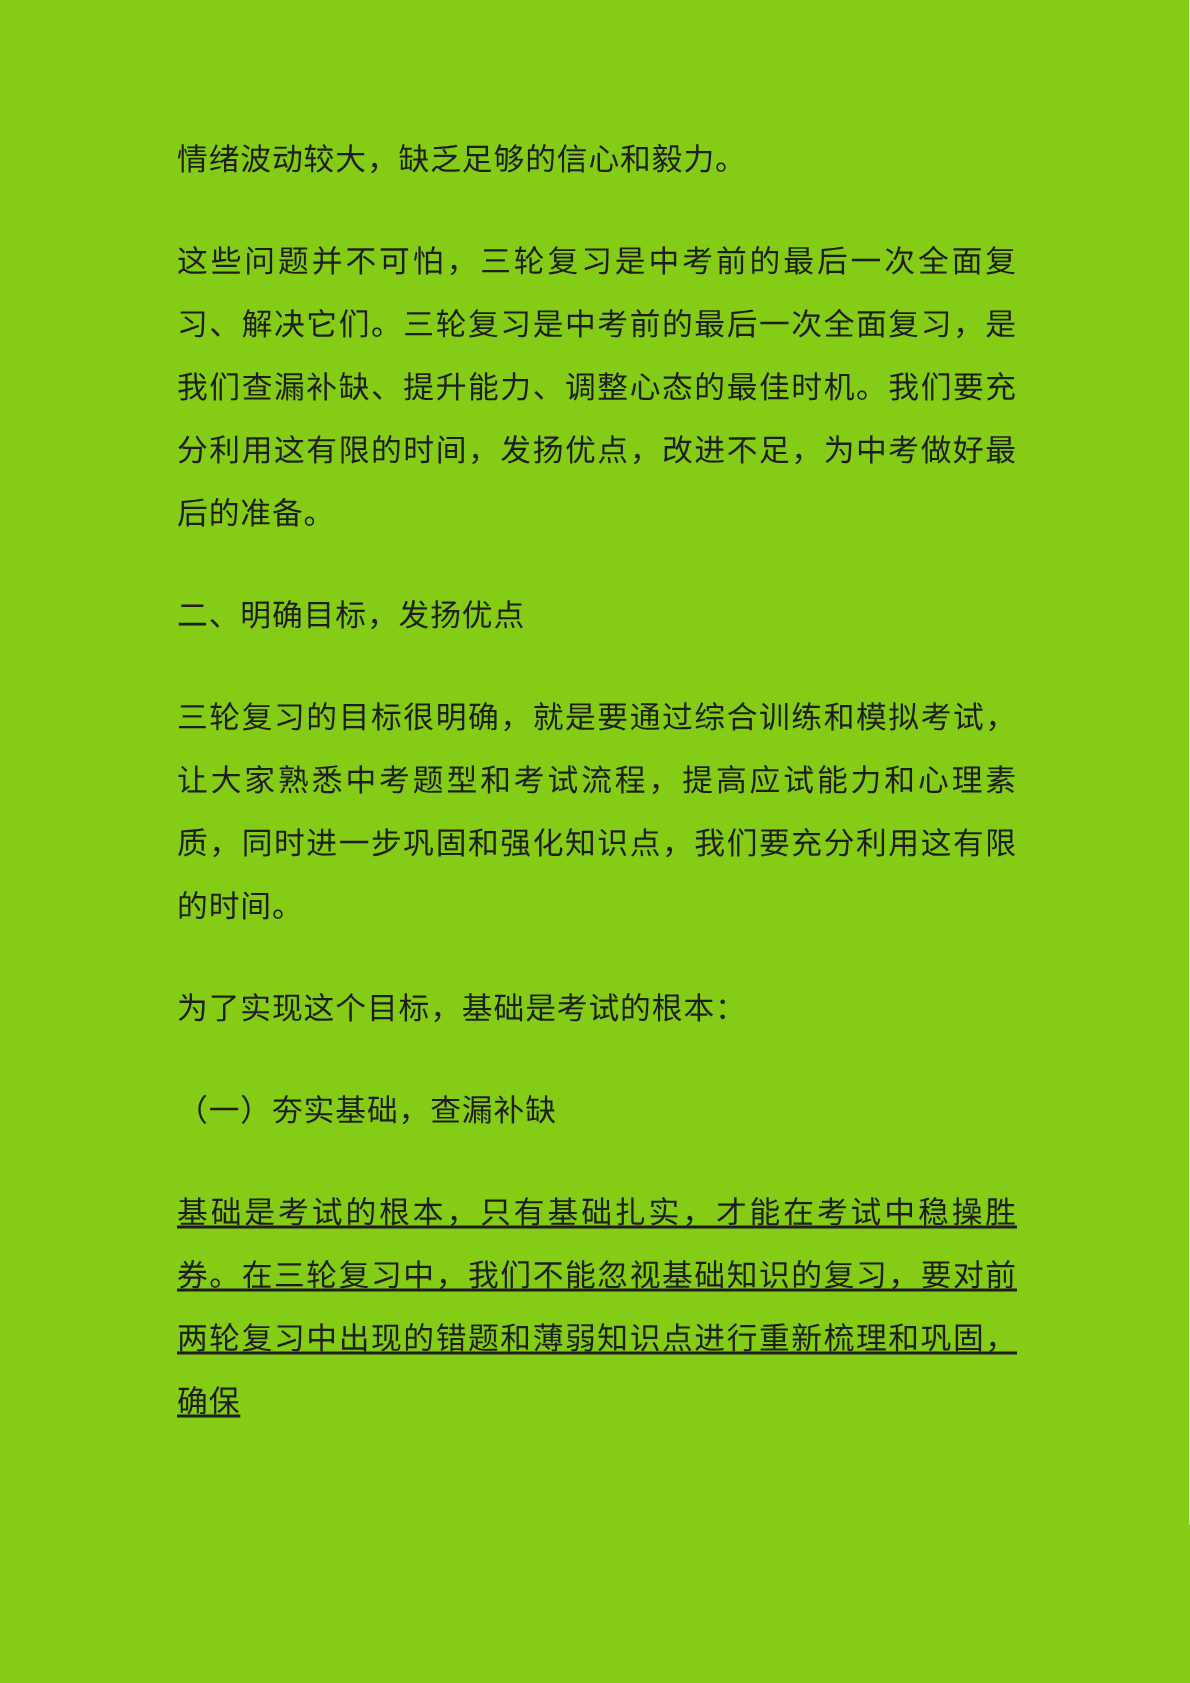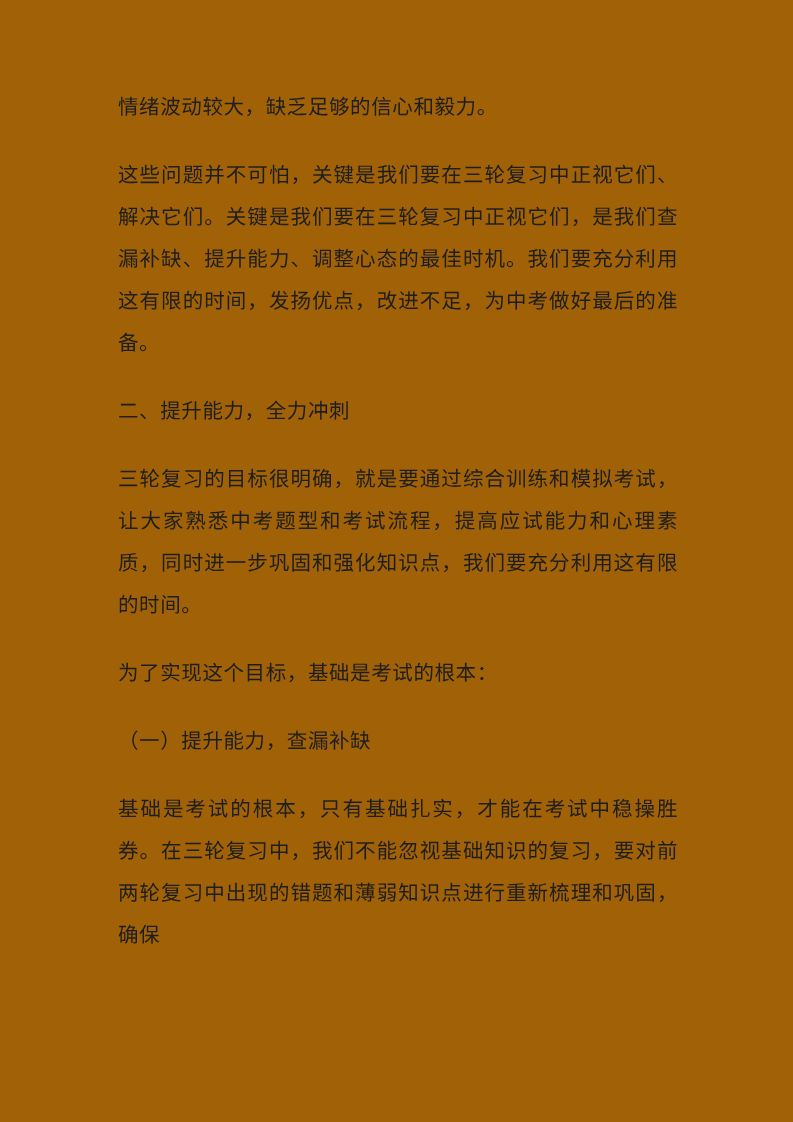--- a/index.html
+++ b/index.html
@@ -15,21 +15,21 @@
     color: #1a1a1a;
     position: relative;
     overflow: hidden;
   }
   .page {
     position: absolute;
     left: 0;
     top: 0;
     width: 793px;
     height: 1122px;
-    background: #a16207;
+    background: #84cc16;
     box-sizing: border-box;
   }
   .page-body {
     position: absolute;
     left: 118px;
     top: 86px;
     width: 560px;
   }
   .para {
     font-size: 20.5px;
@@ -37,28 +37,29 @@
     letter-spacing: 0.6px;
     text-align: justify;
     text-justify: inter-ideograph;
     color: #1e1e1e;
     margin: 0 0 26px 0;
     white-space: pre-wrap;
     word-break: break-all;
   }
   .para:last-child {
     margin-bottom: 0;
+    text-decoration: underline;
   }
 </style>
 </head>
 <body>
 
 <div class="page">
   <div class="page-body">
     <p class="para">情绪波动较大，缺乏足够的信心和毅力。</p>
-    <p class="para">这些问题并不可怕，关键是我们要在三轮复习中正视它们、解决它们。关键是我们要在三轮复习中正视它们，是我们查漏补缺、提升能力、调整心态的最佳时机。我们要充分利用这有限的时间，发扬优点，改进不足，为中考做好最后的准备。</p>
-    <p class="para">二、提升能力，全力冲刺</p>
+    <p class="para">这些问题并不可怕，三轮复习是中考前的最后一次全面复习、解决它们。三轮复习是中考前的最后一次全面复习，是我们查漏补缺、提升能力、调整心态的最佳时机。我们要充分利用这有限的时间，发扬优点，改进不足，为中考做好最后的准备。</p>
+    <p class="para">二、明确目标，发扬优点</p>
     <p class="para">三轮复习的目标很明确，就是要通过综合训练和模拟考试，让大家熟悉中考题型和考试流程，提高应试能力和心理素质，同时进一步巩固和强化知识点，我们要充分利用这有限的时间。</p>
     <p class="para">为了实现这个目标，基础是考试的根本：</p>
-    <p class="para">（一）提升能力，查漏补缺</p>
+    <p class="para">（一）夯实基础，查漏补缺</p>
     <p class="para">基础是考试的根本，只有基础扎实，才能在考试中稳操胜券。在三轮复习中，我们不能忽视基础知识的复习，要对前两轮复习中出现的错题和薄弱知识点进行重新梳理和巩固，确保</p>
   </div>
 </div>
 
 </body></html>

